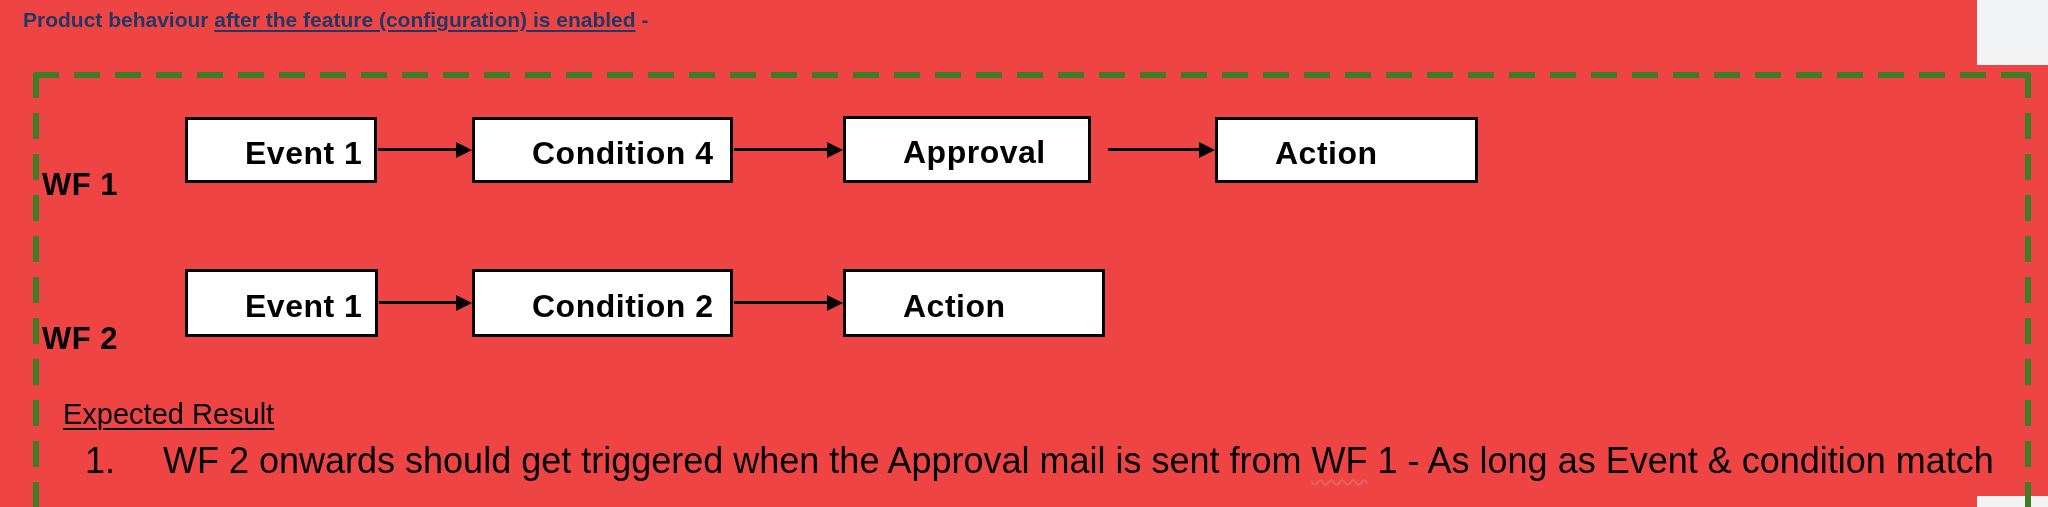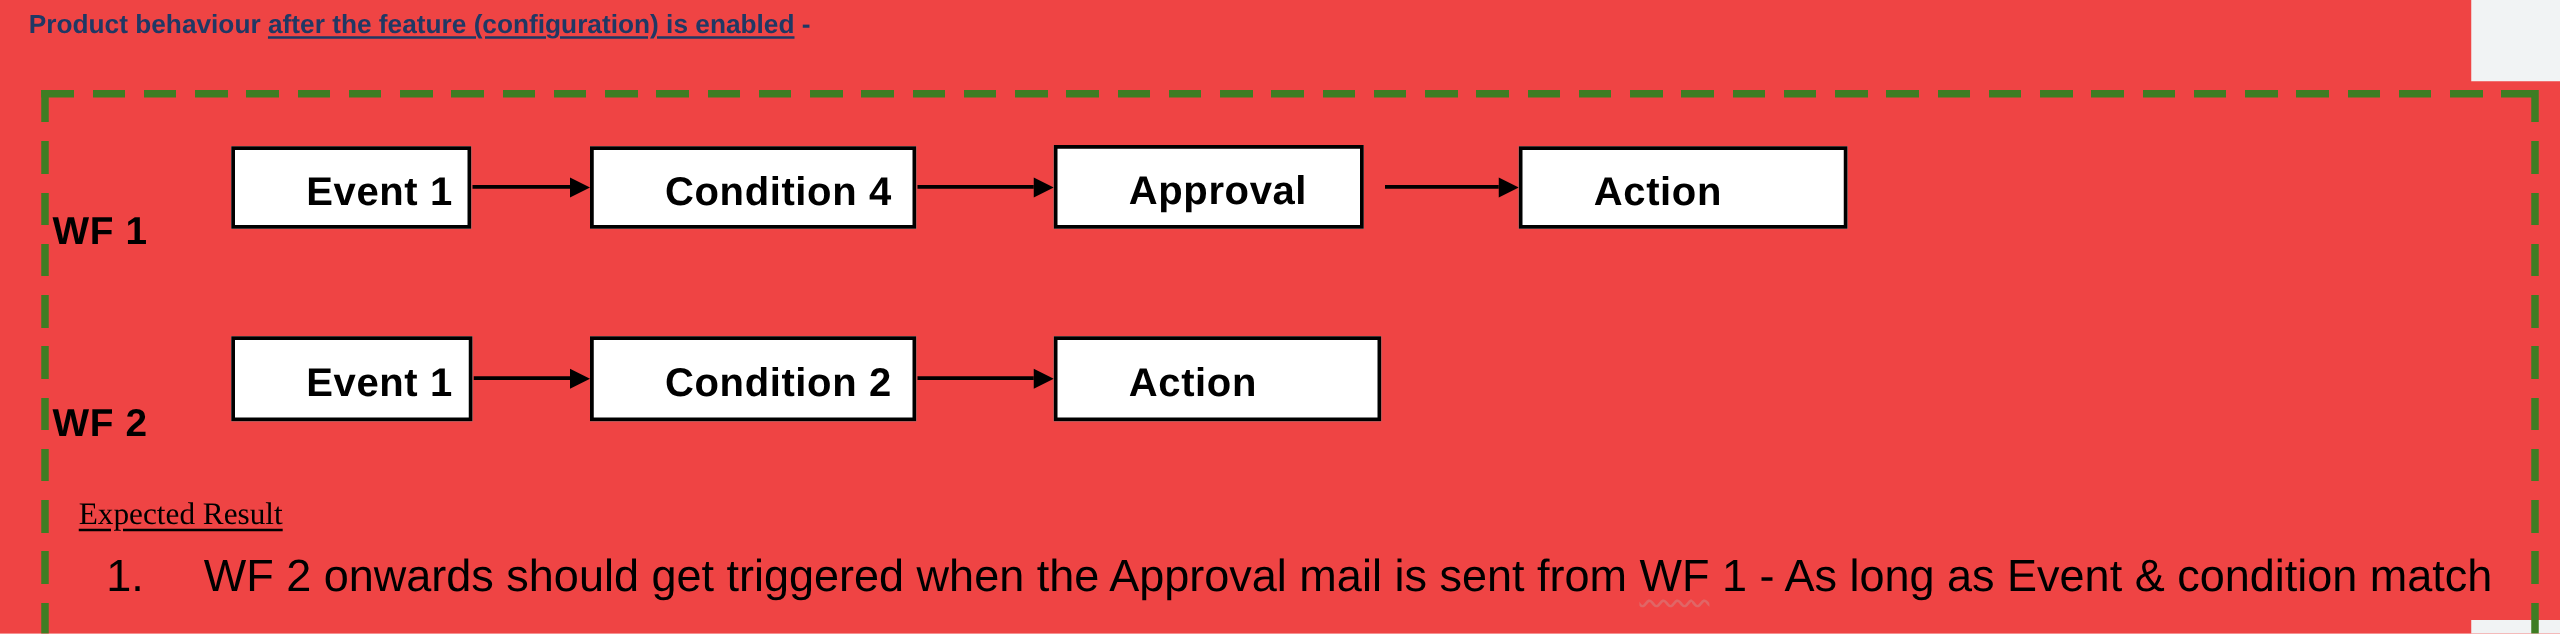--- a/index.html
+++ b/index.html
@@ -64,26 +64,25 @@
   }
   .arrow::after{
     content:"";position:absolute;right:-16px;top:-6.5px;
     border-left:16px solid var(--box-border);
     border-top:8px solid transparent;
     border-bottom:8px solid transparent;
   }
   
   .expected-title{
     position:absolute;left:63px;top:398px;
-    font-size:25px;
+    font-size:29px;
     text-decoration:underline;
     text-decoration-thickness:2px;
     text-underline-offset:4px;
     white-space:nowrap;
-    font-family:Liberation Serif, serif;
   }
   .list-item{
     position:absolute;left:85px;top:440px;
     font-size:36px;white-space:nowrap;
   }
   .list-item .num{
     display:inline-block;width:78px;
   }
   .squiggle{
     text-decoration:underline wavy var(--spellcheck-red);

